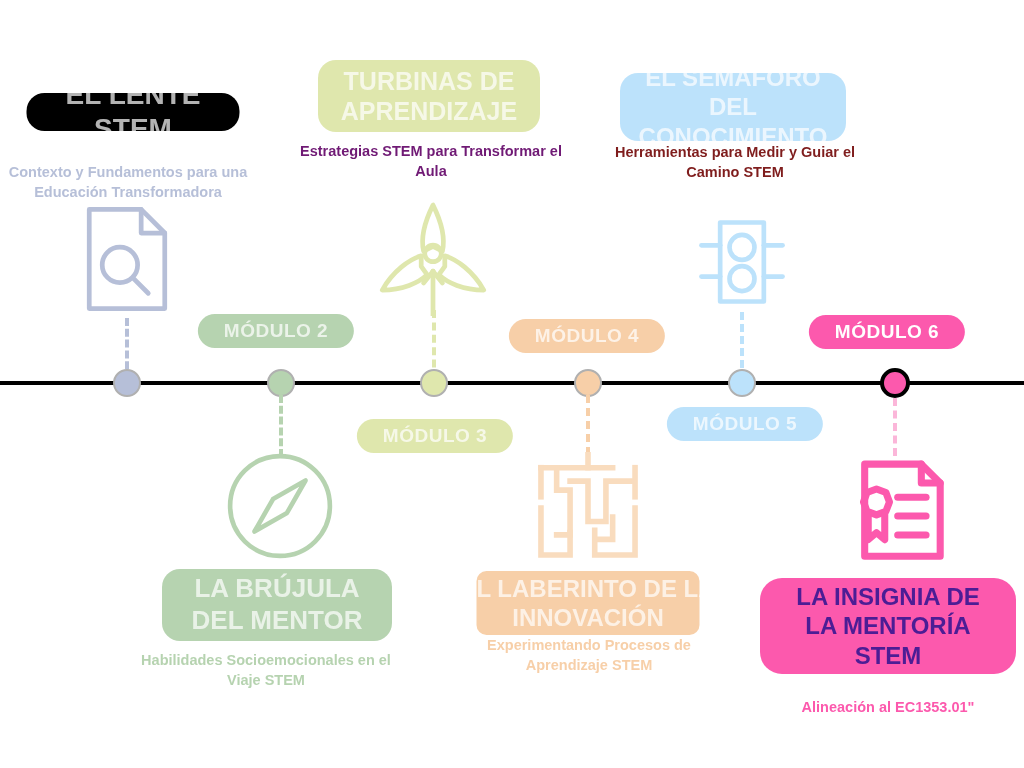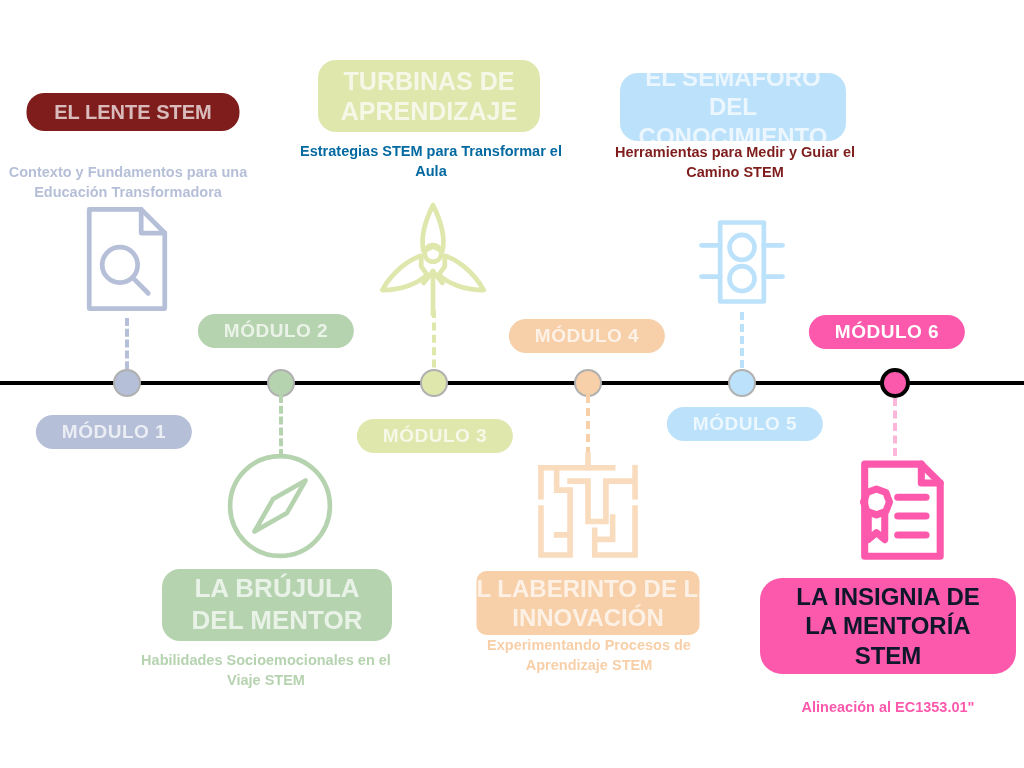--- a/index.html
+++ b/index.html
@@ -88,21 +88,21 @@
     display: flex;
     align-items: center;
     justify-content: center;
     text-align: center;
     font-weight: bold;
     line-height: 1.22;
     transform: translateX(-50%);
     padding: 6px 20px;
   }
   .titlebox.muted { color: rgba(255,255,255,0.70); }
-  .titlebox.active { color: #0f172a; }
+  .titlebox.active { color: #4c1d95; }
 
   
   .caption {
     position: absolute;
     text-align: center;
     font-weight: bold;
     font-size: 14.5px;
     line-height: 1.38;
     transform: translateX(-50%);
   }
@@ -112,31 +112,31 @@
     position: absolute;
     transform: translateX(-50%);
   }
   .icon svg { display: block; }
 </style>
 </head>
 <body>
 
 <div id="canvas">
 
-  <div class="titlebox muted" style="left:133px; top:93px; width:213px; height:38px; font-size:20px; background:#7f1d1d;">
+  <div class="titlebox muted" style="left:133px; top:93px; width:213px; height:38px; font-size:28px; background:#000000;">
     <span>EL LENTE STEM</span>
   </div>
   <div class="caption" style="left:128px; top:142px; width:245px; color:#b6bfd8;margin-top:20px;">
     <span>Contexto y Fundamentos para una Educación Transformadora</span>
   </div>
 
   <div class="titlebox muted" style="left:429px; top:60px; width:222px; height:72px; font-size:25px; background:#dfe7ad;">
     <span>TURBINAS DE APRENDIZAJE</span>
   </div>
-  <div class="caption" style="left:431px; top:141px; width:290px; color:#0369a1;">
+  <div class="caption" style="left:431px; top:141px; width:290px; color:#701a75;">
     <span>Estrategias STEM para Transformar el Aula</span>
   </div>
 
   <div class="titlebox muted" style="left:733px; top:73px; width:226px; height:68px; font-size:24px; background:#bce2fb;">
     <span>EL SEMÁFORO DEL CONOCIMIENTO</span>
   </div>
   <div class="caption" style="left:735px; top:142px; width:282px; color:#7f1d1d;">
     <span>Herramientas para Medir y Guiar el Camino STEM</span>
   </div>
 
@@ -178,23 +178,20 @@
 
   <div class="axis"></div>
 
   <div class="dot" style="left:127px; background:#b6bfd8;"></div>
   <div class="dot" style="left:281px; background:#b6d3b0;"></div>
   <div class="dot" style="left:434px; background:#dfe7ad;"></div>
   <div class="dot" style="left:588px; background:#f7cfa8;"></div>
   <div class="dot" style="left:742px; background:#bce2fb;"></div>
   <div class="dot active" style="left:895px; background:#fc59ad;"></div>
 
-  <div class="pill module muted" style="left:114px; top:415px; background:#b6bfd8;">
-    <span>MÓDULO 1</span>
-  </div>
 
   <div class="pill module muted" style="left:276px; top:314px; background:#b6d3b0;">
     <span>MÓDULO 2</span>
   </div>
 
   <div class="pill module muted" style="left:435px; top:419px; background:#dfe7ad;">
     <span>MÓDULO 3</span>
   </div>
 
   <div class="pill module muted" style="left:587px; top:319px; background:#f7cfa8;">

